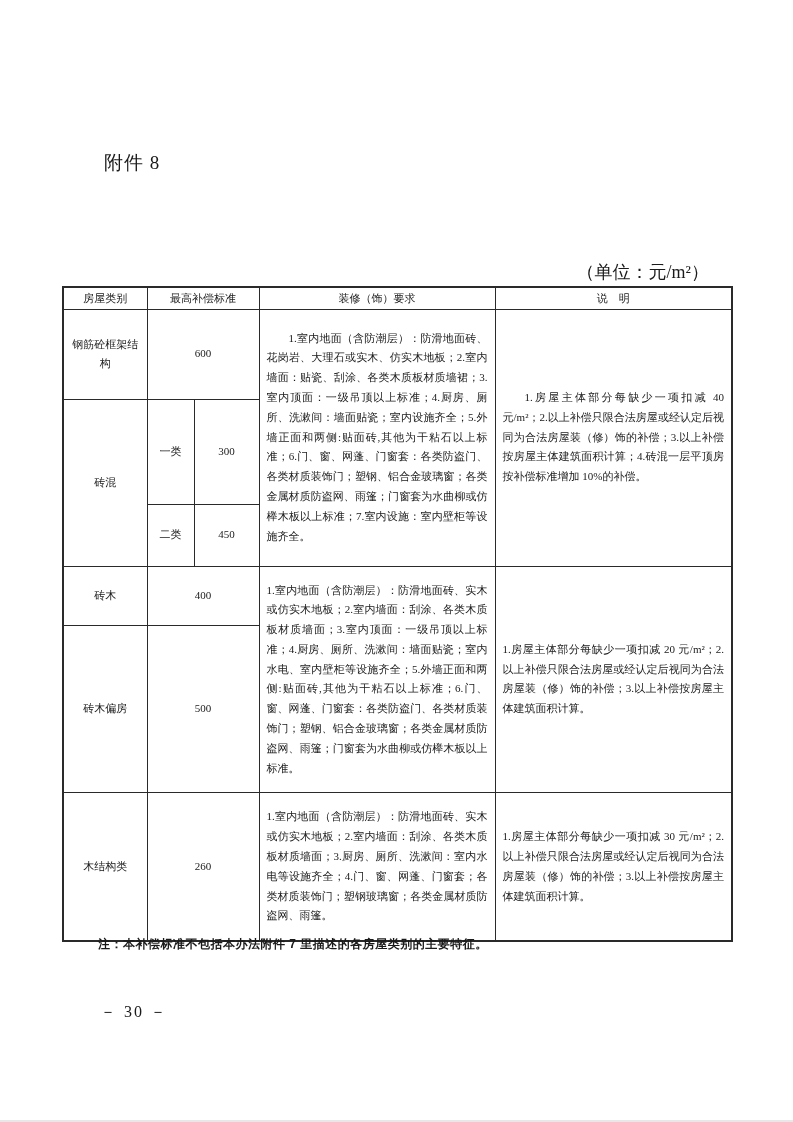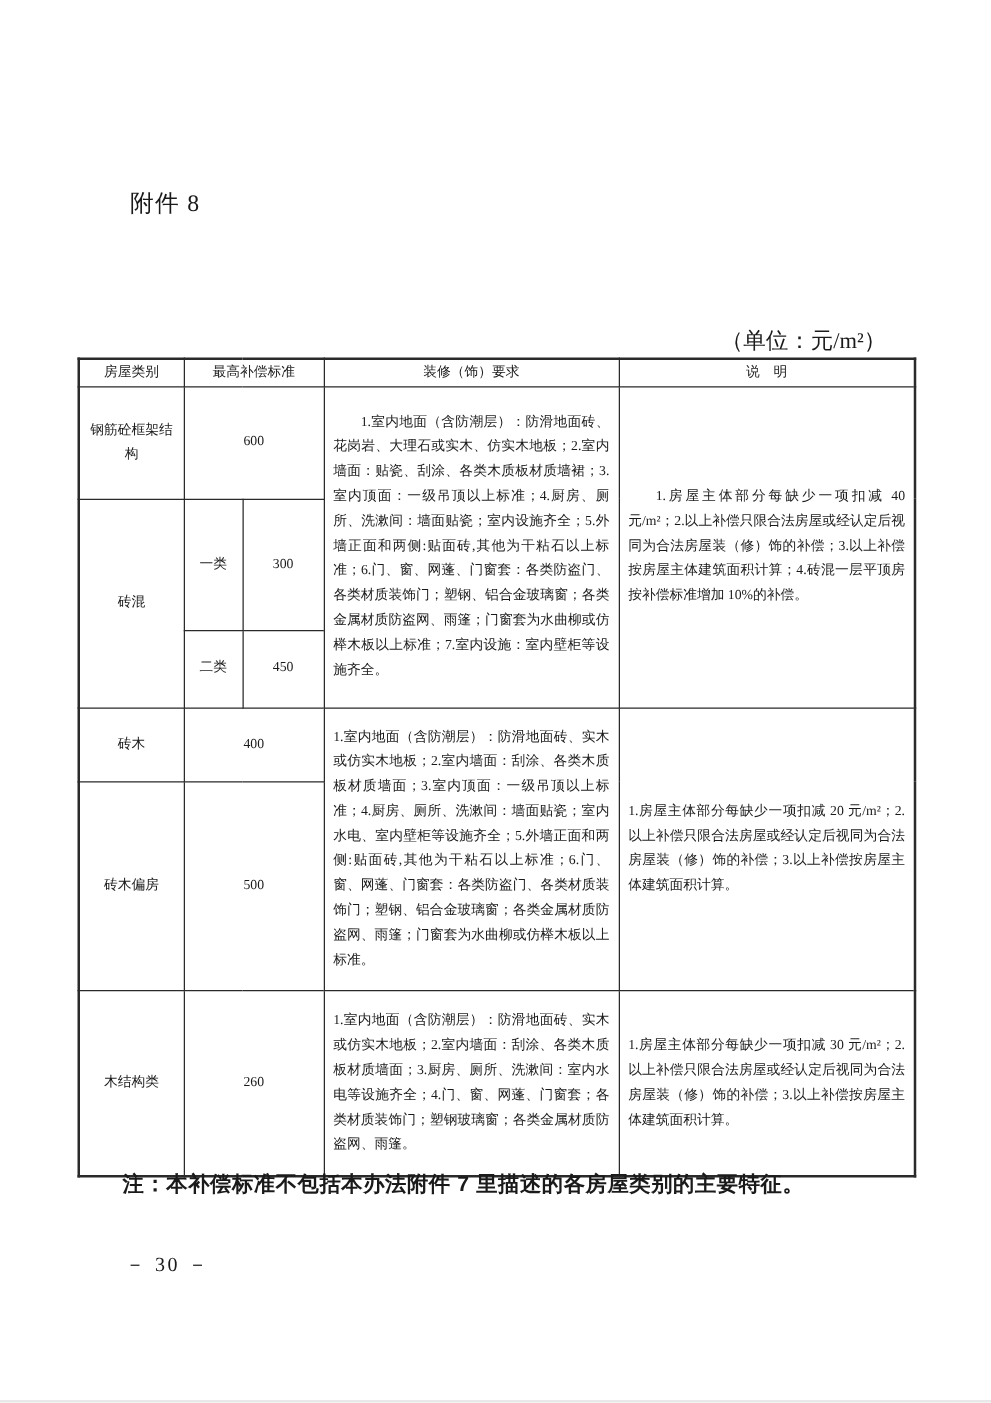--- a/index.html
+++ b/index.html
@@ -74,21 +74,21 @@
   .h-r2 { height: 105px; }
   .h-r3 { height: 62px; }
   .h-r4 { height: 58px; }
   .h-r5 { height: 165px; }
   .h-r6 { height: 140px; }
 
   .footnote {
     position: absolute;
     left: 98px;
     top: 936px;
-    font-size: 17px;
+    font-size: 12px;
     font-weight: bold;
     font-family: "Liberation Sans", "DejaVu Sans", sans-serif;
     letter-spacing: 0.5px;
   }
 
   .page-number {
     position: absolute;
     left: 100px;
     top: 1002px;
     font-size: 16px;

